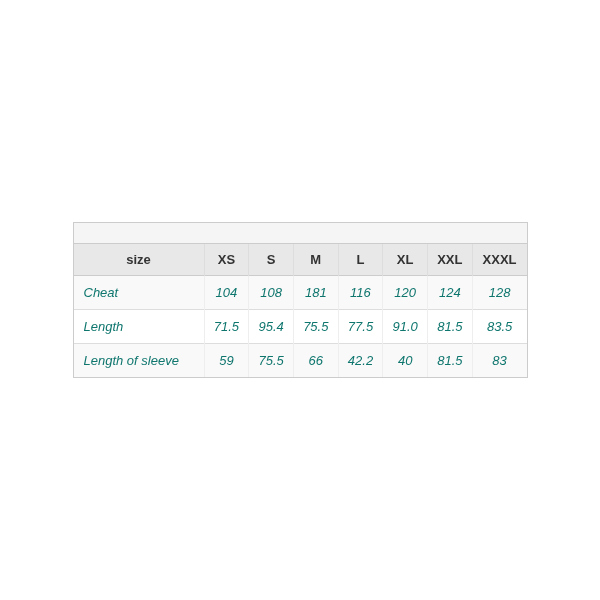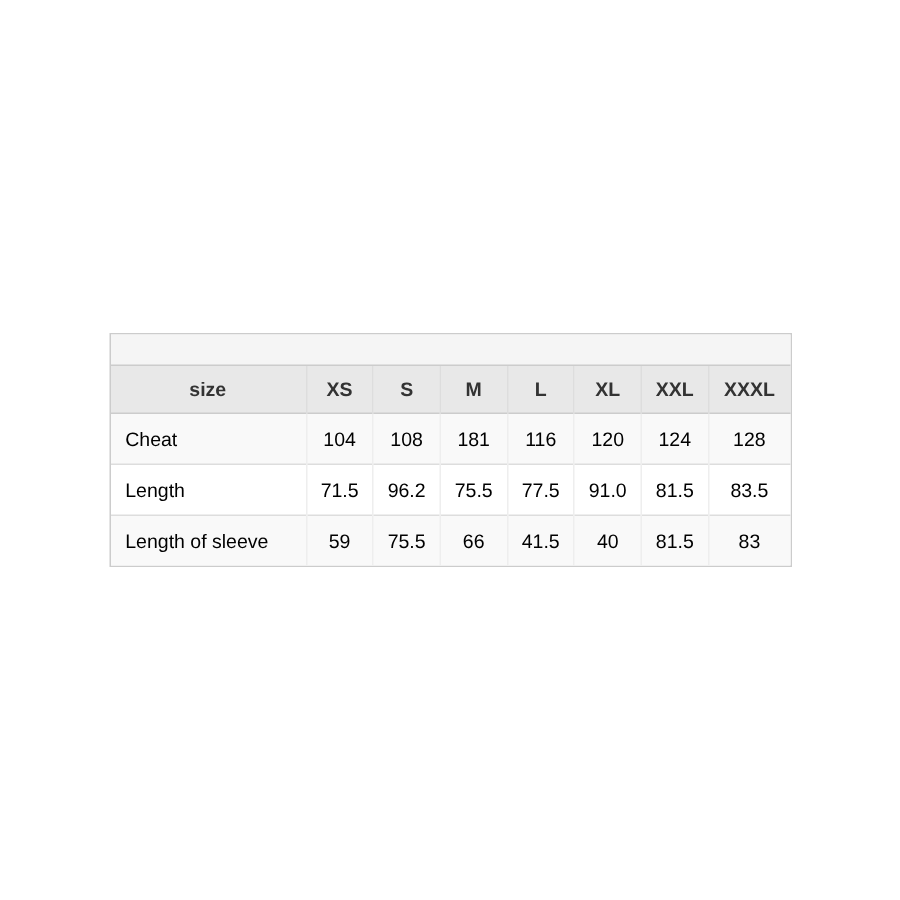--- a/index.html
+++ b/index.html
@@ -76,23 +76,24 @@
       background-color: #f9f9f9;
     }
 
     tbody tr:nth-child(even) {
       background-color: #ffffff;
     }
 
     tbody td {
       padding: 9px 6px;
       font-size: 13px;
-      color: #000000;
+      color: #0f766e;
       text-align: center;
       border-right: 1px solid #eeeeee;
+      font-style: italic;
     }
 
     tbody td:last-child {
       border-right: none;
     }
 
     tbody td.row-label {
       font-weight: normal;
       text-align: left;
       padding-left: 10px;
@@ -127,32 +128,32 @@
           <td>108</td>
           <td>181</td>
           <td>116</td>
           <td>120</td>
           <td>124</td>
           <td>128</td>
         </tr>
         <tr>
           <td class="row-label">Length</td>
           <td>71.5</td>
-          <td>96.2</td>
+          <td>95.4</td>
           <td>75.5</td>
           <td>77.5</td>
           <td>91.0</td>
           <td>81.5</td>
           <td>83.5</td>
         </tr>
         <tr>
           <td class="row-label">Length of sleeve</td>
           <td>59</td>
           <td>75.5</td>
           <td>66</td>
-          <td>41.5</td>
+          <td>42.2</td>
           <td>40</td>
           <td>81.5</td>
           <td>83</td>
         </tr>
       </tbody>
   </table>
 </div>
 
 </body></html>

